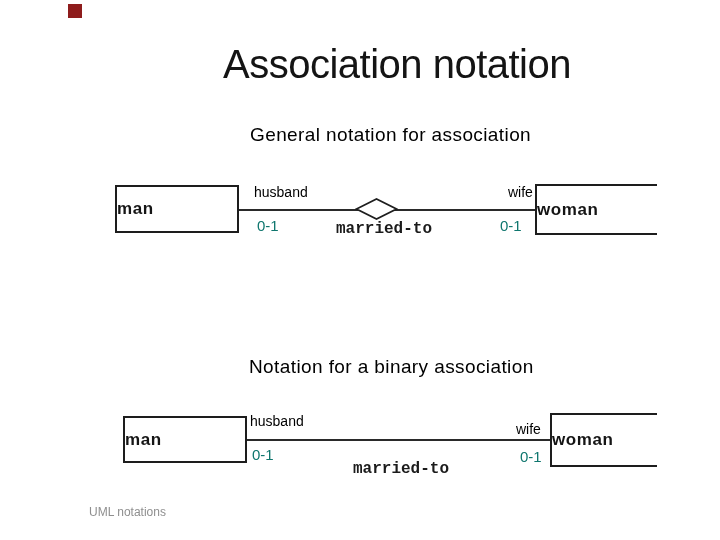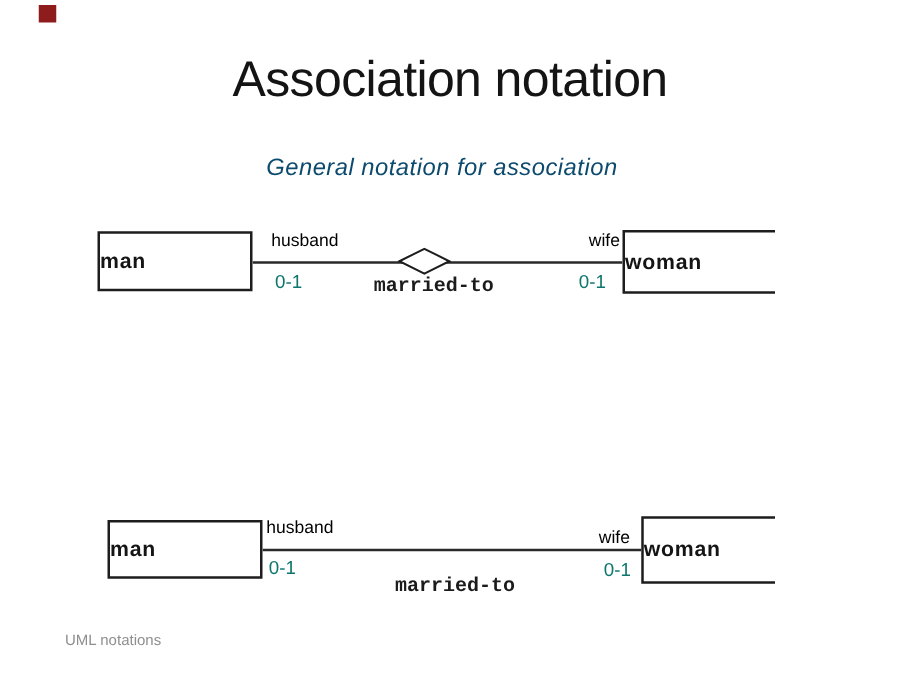--- a/index.html
+++ b/index.html
@@ -4,43 +4,43 @@
 <style>
   html, body { margin: 0; padding: 0; background: #ffffff; }
   #slide {
     position: relative;
     width: 620px;
     height: 540px;
     background: #ffffff;
     overflow: hidden;
     font-family: "Liberation Sans", sans-serif;
     color: #1b1b1b;
+    margin-left: 37px;
   }
   .abs { position: absolute; }
 
   .accent-square {
     left: 31px; top: 4px;
     width: 14px; height: 14px;
     background: #8e1c1c;
   }
 
   .slide-title {
     left: 0; top: 42px; width: 720px;
     text-align: center;
     font-size: 40px;
     letter-spacing: -0.5px;
     color: #141414;
     line-height: 1.1;
   }
 
   .diagram-heading {
-    font-style: italic;
     font-size: 19px;
     letter-spacing: 0.4px;
-    color: #0c4a6e;
+    color: #000000;
     white-space: nowrap;
   }
   #heading-1 { left: 213px; top: 124px; }
   #heading-2 { left: 212px; top: 356px; }
 
   .entity-box {
     border: 2px solid #1d1d1d;
     background: #ffffff;
     display: flex;
     align-items: center;
@@ -124,20 +124,21 @@
   <svg class="abs diamond-svg" width="43" height="22" viewBox="0 0 43 22">
     <polygon points="1.5,11 21.5,1 41.5,11 21.5,21" fill="#ffffff" stroke="#1d1d1d" stroke-width="1.6"></polygon>
   </svg>
 
   <div class="abs role-label" id="husband-1">husband</div>
   <div class="abs mult-label" id="mult-l-1">0-1</div>
   <div class="abs assoc-name" id="married-1">married-to</div>
   <div class="abs role-label" id="wife-1">wife</div>
   <div class="abs mult-label" id="mult-r-1">0-1</div>
 
+  <div class="abs diagram-heading" id="heading-2">Notation for a binary association</div>
 
   <div class="abs assoc-line" id="line-2"></div>
 
   <div class="abs entity-box" id="man-box-2">
     <span>man</span>
   </div>
 
   <div class="abs entity-box" id="woman-box-2">
     <span>woman</span>
   </div>

